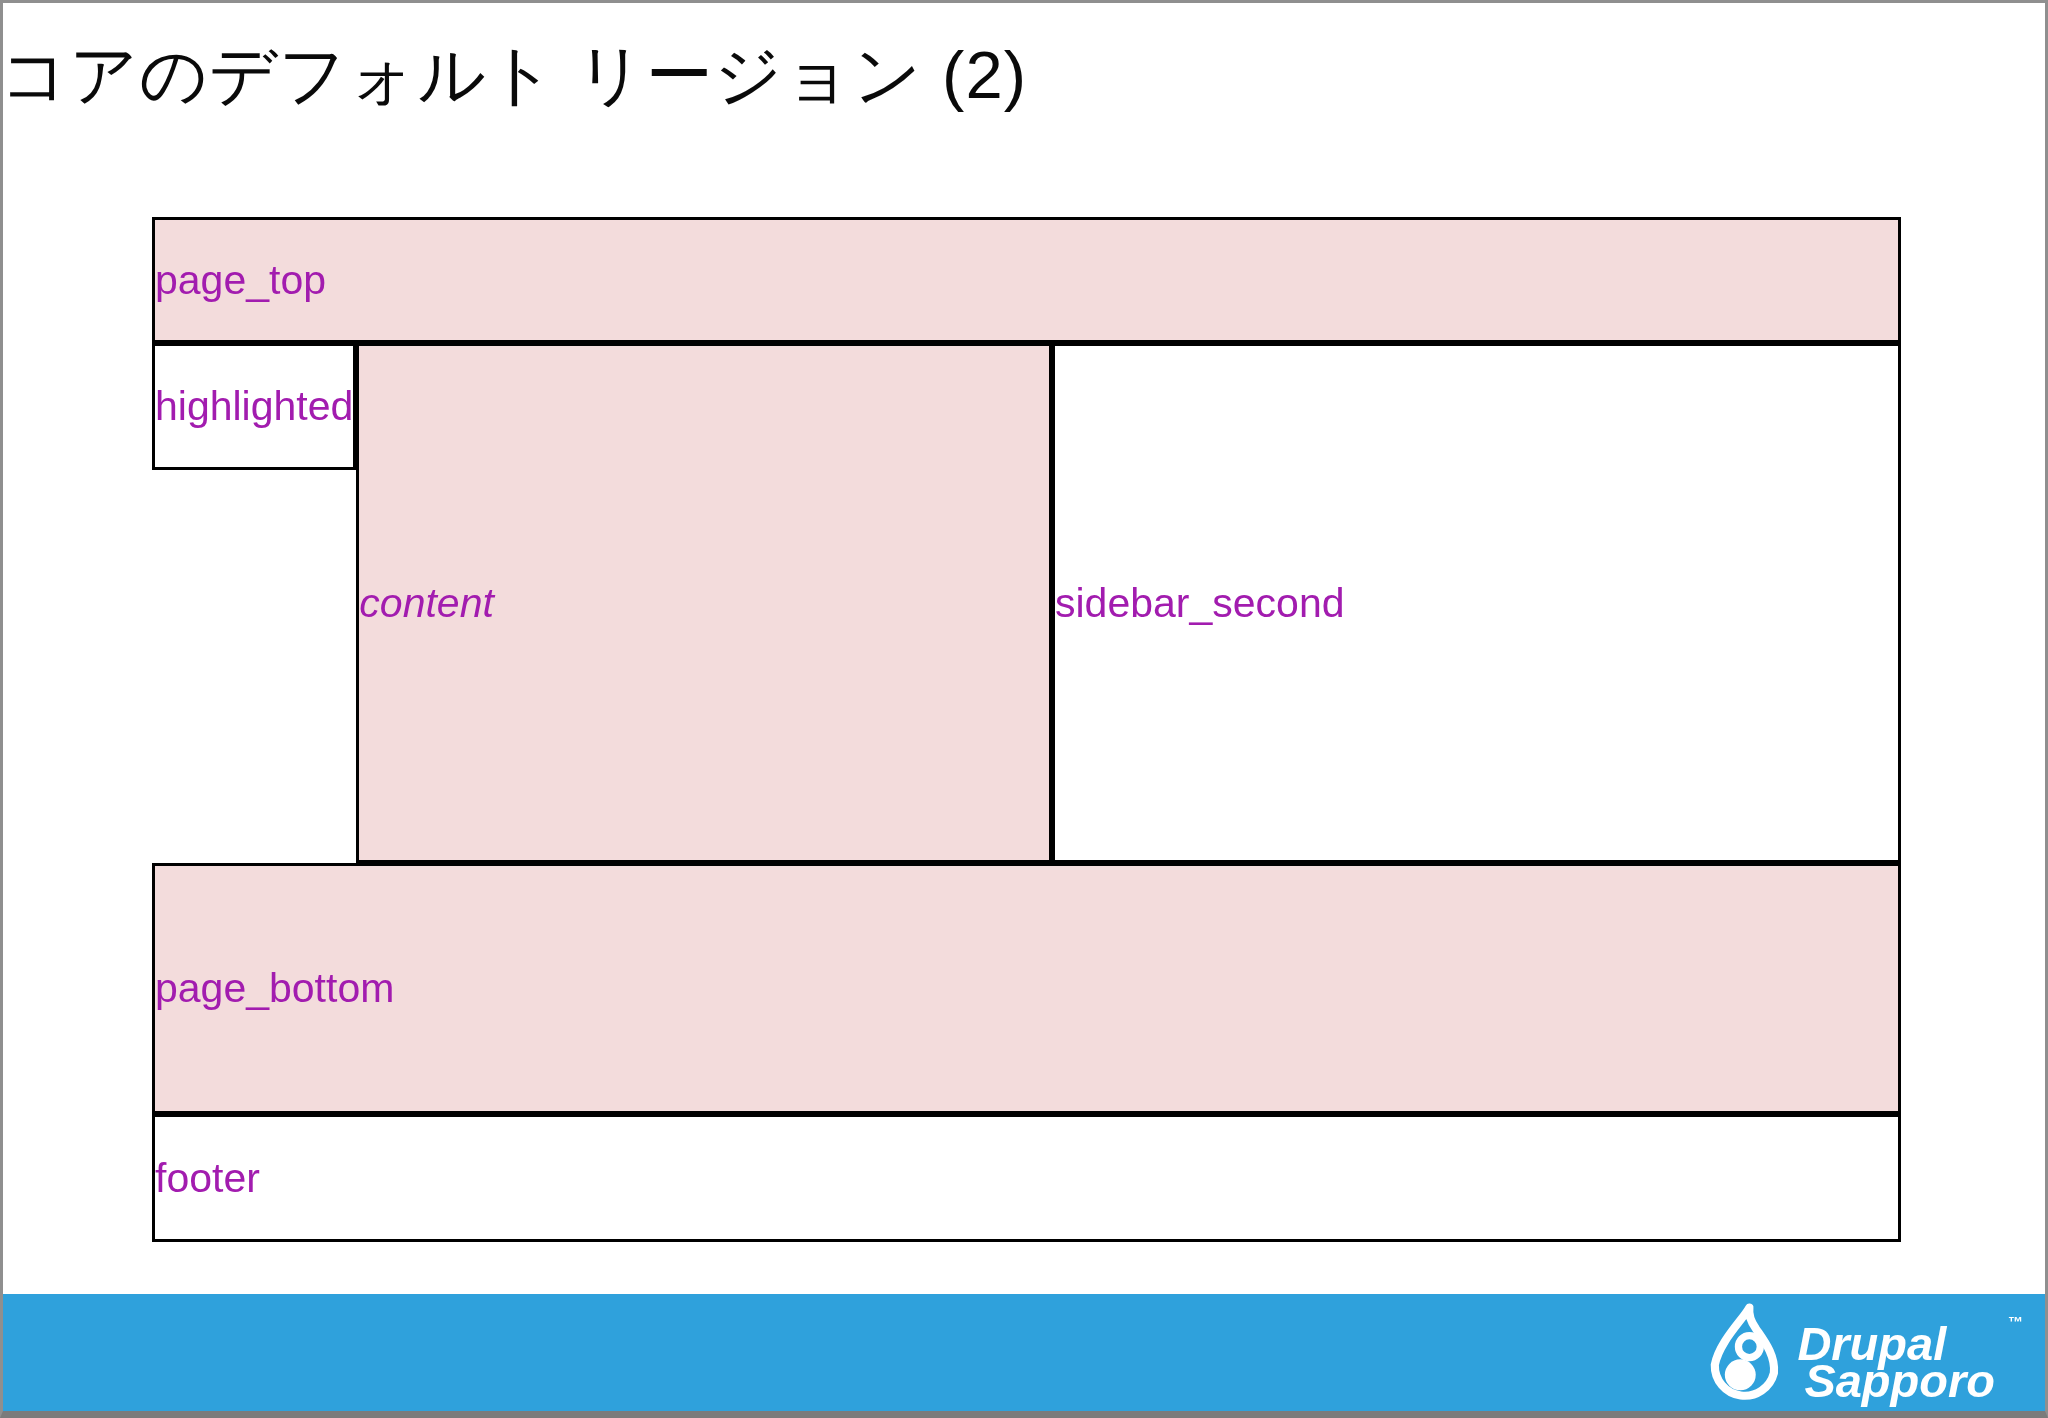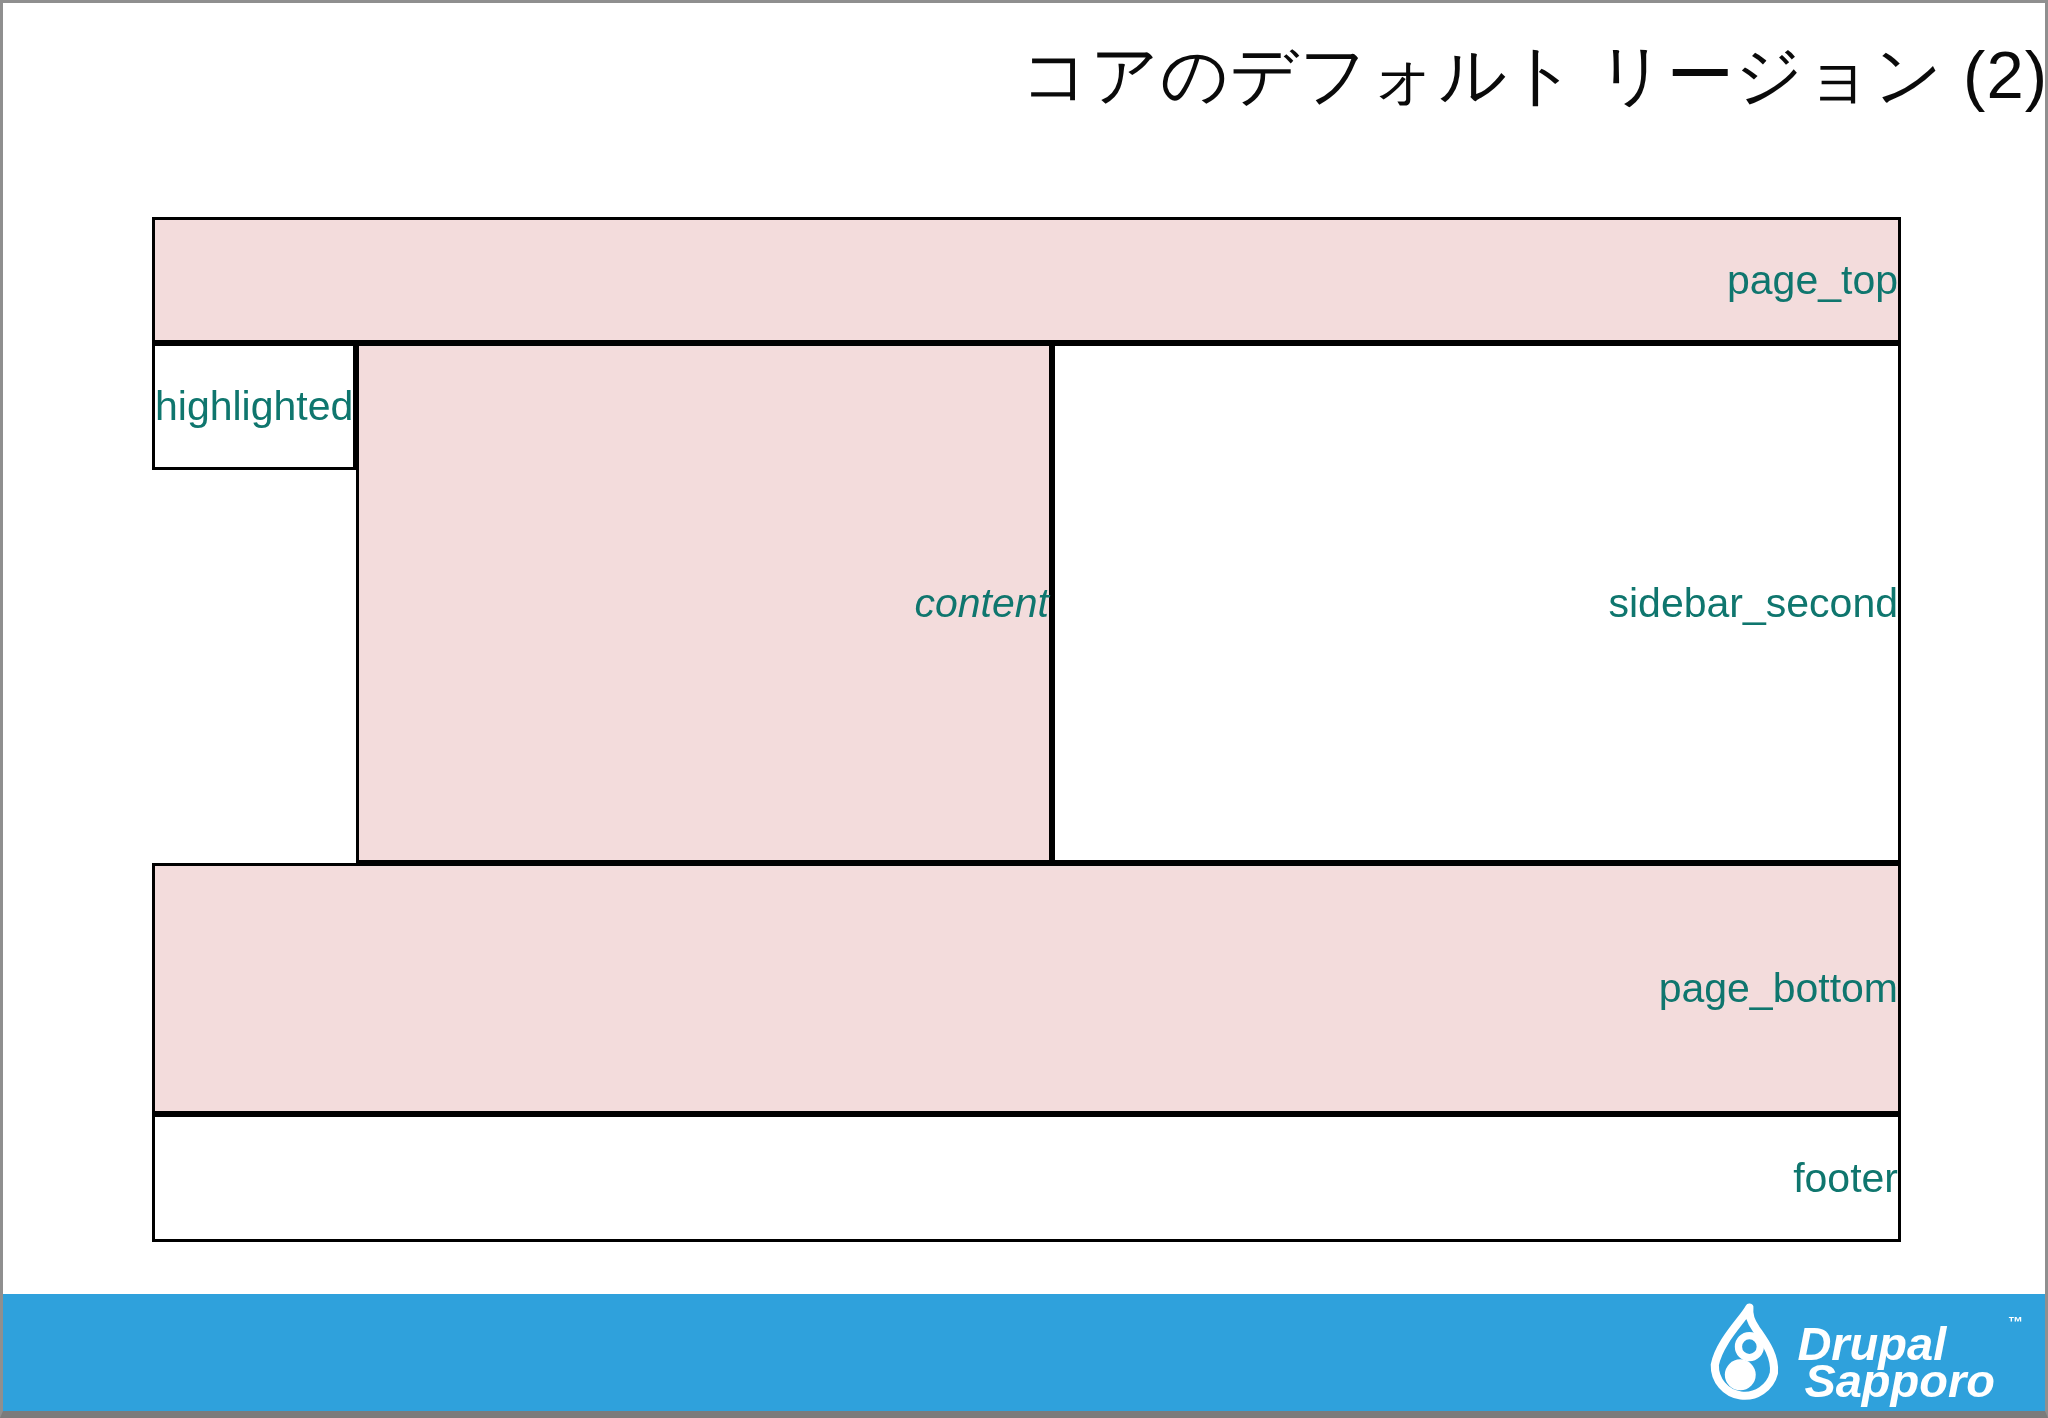--- a/index.html
+++ b/index.html
@@ -8,31 +8,31 @@
     font-family:"Liberation Sans","DejaVu Sans",sans-serif;
     overflow:hidden;
   }
   .frame{
     position:absolute;inset:0;box-sizing:border-box;
     border:3px solid #8f8f8f;border-bottom:7px solid #7b7b7b;
     pointer-events:none;z-index:10;
   }
   .slide-title{
     position:absolute;top:30px;left:0;right:0;
-    text-align:right;font-size:67px;line-height:1.35;color:#0a0a0a;
+    text-align:left;font-size:67px;line-height:1.35;color:#0a0a0a;
     letter-spacing:1px;font-weight:500;
   }
   .diagram{
     position:absolute;left:152px;top:217px;width:1749px;height:1025px;
     display:flex;flex-direction:column;
   }
   .region{
     box-sizing:border-box;border:3px solid #000000;
-    display:flex;align-items:center;justify-content:flex-end;
-    font-size:41px;color:#0f766e;background:#ffffff;
+    display:flex;align-items:center;justify-content:flex-start;
+    font-size:41px;color:#a21caf;background:#ffffff;
   }
   .region[data-fill="pink"]{background:#f3dcdc;}
   .region[data-fill="white"]{background:#ffffff;}
   .h-pagetop{height:126px;}
   .h-header{height:124px;}
   .row-middle{display:flex;flex-direction:row;height:520px;}
   .w-sb1{width:423px;}
   .col-center{display:flex;flex-direction:row;width:900px;}
   .w-sb2{flex:1;}
   .h-highlighted{height:127px;}

